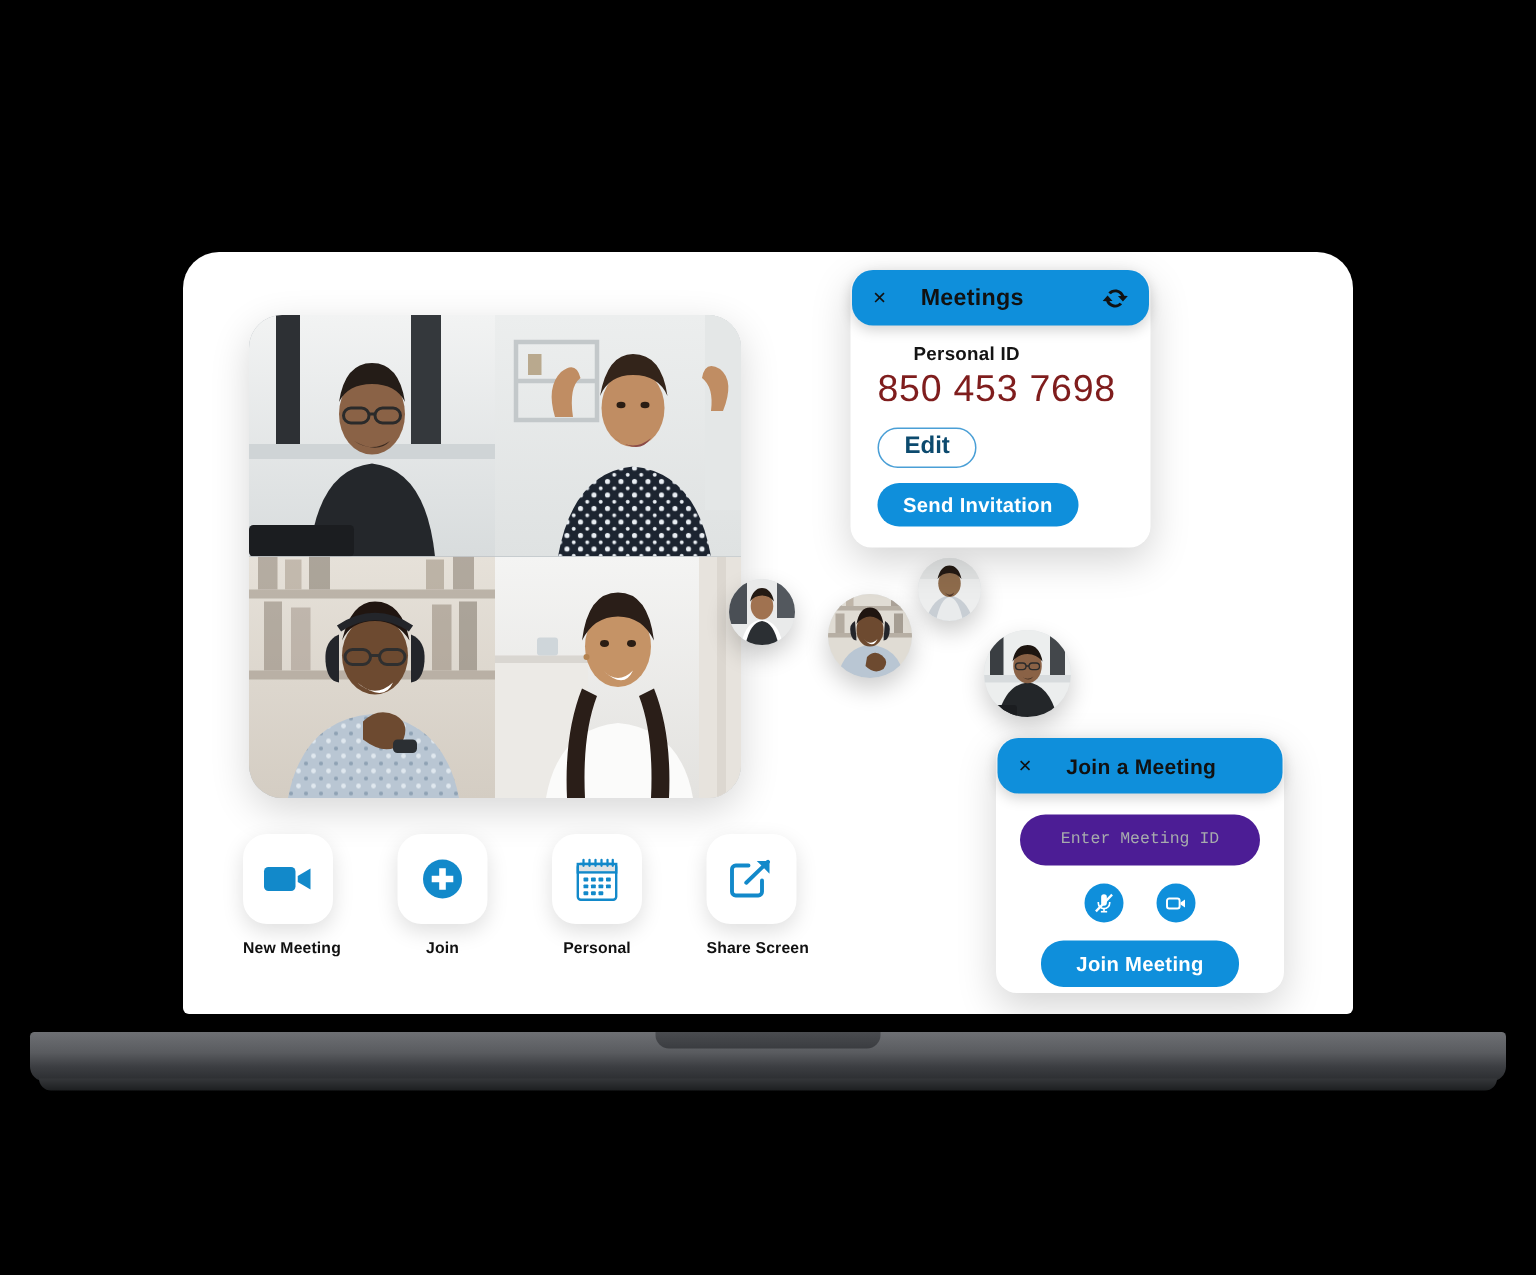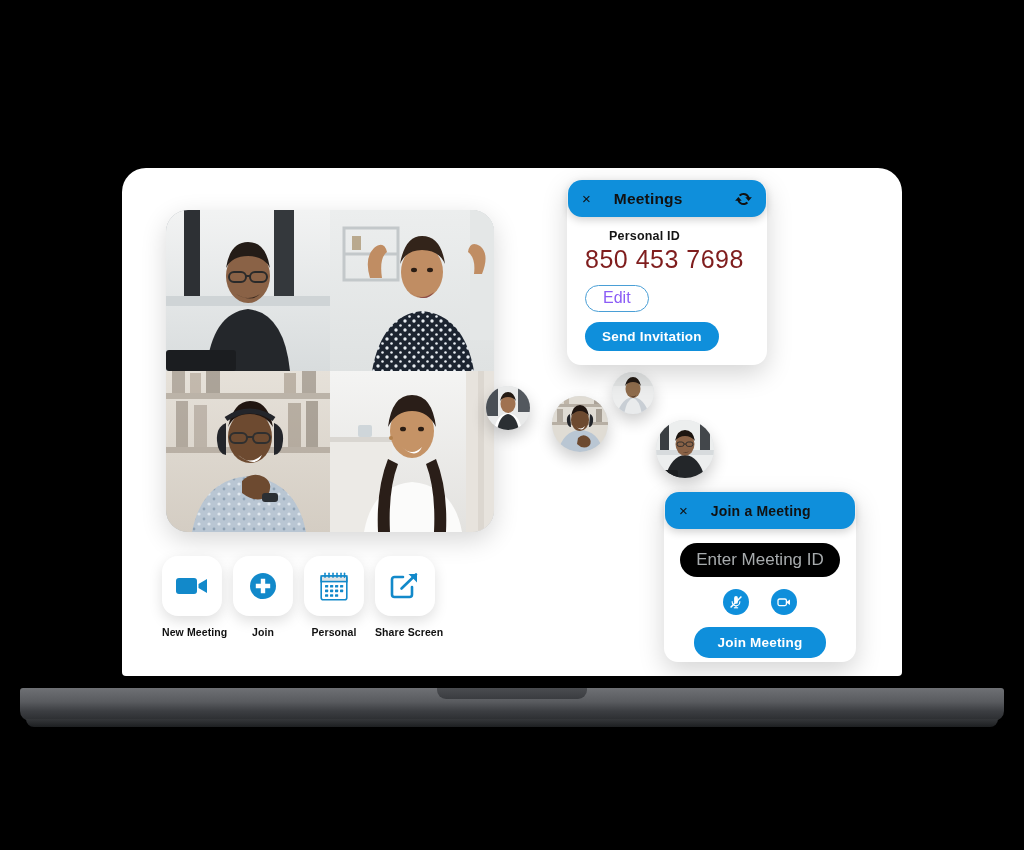--- a/index.html
+++ b/index.html
@@ -106,26 +106,27 @@
   
   #meetings-panel { left: 445px; top: 12px; width: 200px; height: 185px; }
   #meetings-panel .panel-head { width: 198px; margin-left: 1px; }
   .panel-body { padding: 12px 18px 0 18px; }
   .pid-label { font-size: 12.5px; font-weight: bold; color: #141414; letter-spacing:.2px;padding-left:24px; }
   .pid-value { font-size: 25px; font-weight: 400; color: #7f1d1d; letter-spacing: .5px; margin-top: 2px; }
   .edit-btn {
     margin-top: 11px;
     display: inline-block;
     border: 1.4px solid #4a9fd6;
-    color: #8b5cf6;
+    color: #0c4a6e;
     background: #fff;
     border-radius: 14px;
     font-size: 16px;
     padding: 3px 17px 4px;
     cursor: pointer;
+    font-weight: bold;
   }
   .send-btn {
     margin-top: 10px;
     display: inline-block;
     background: #0f8fdb;
     color: #ffffff;
     border: none;
     border-radius: 15px;
     font-size: 13.5px;
     font-weight: bold;
@@ -134,25 +135,25 @@
     letter-spacing: .2px;
   }
 
   
   #join-panel { left: 542px; top: 324px; width: 192px; height: 170px; }
   #join-panel .panel-head { width: 190px; margin-left: 1px; }
   #join-panel .panel-head .ttl { font-size: 14px; }
   .jbody { padding: 14px 16px 0; text-align: center; }
   .mid-input {
     width: 100%; height: 34px;
-    background: #000000;
+    background: #4c1d95;
     border: none; border-radius: 17px;
-    font-size: 17px; color: #a7abad;
+    font-size: 11px; color: #a7abad;
     text-align: center;
-    font-family: Liberation Sans, sans-serif;
+    font-family: Liberation Mono, monospace;
     outline: none;
   }
   .mid-input::placeholder { color: #a7abad; }
   .toggle-row { display: flex; justify-content: center; gap: 22px; margin-top: 12px; }
   .circ-btn {
     width: 26px; height: 26px; border-radius: 50%;
     background: #0f8fdb;
     display: flex; align-items: center; justify-content: center;
     cursor: pointer;
   }
@@ -162,21 +163,21 @@
     border: none; border-radius: 15px;
     font-size: 13.5px; font-weight: bold;
     padding: 8px 24px; cursor: pointer;
     letter-spacing: .2px;
   }
 
   
   .toolbar {
     position: absolute;
     left: 40px; top: 388px;
-    display: flex; gap: 11px;
+    display: flex; gap: 43px;
   }
   .tool { width: 60px; text-align: center; cursor: pointer; }
   .tool-btn {
     width: 60px; height: 60px;
     background: #fff;
     border-radius: 16px;
     box-shadow: 0 5px 14px rgba(0,0,0,0.13);
     display: flex; align-items: center; justify-content: center;
     margin: 0 auto;
   }

